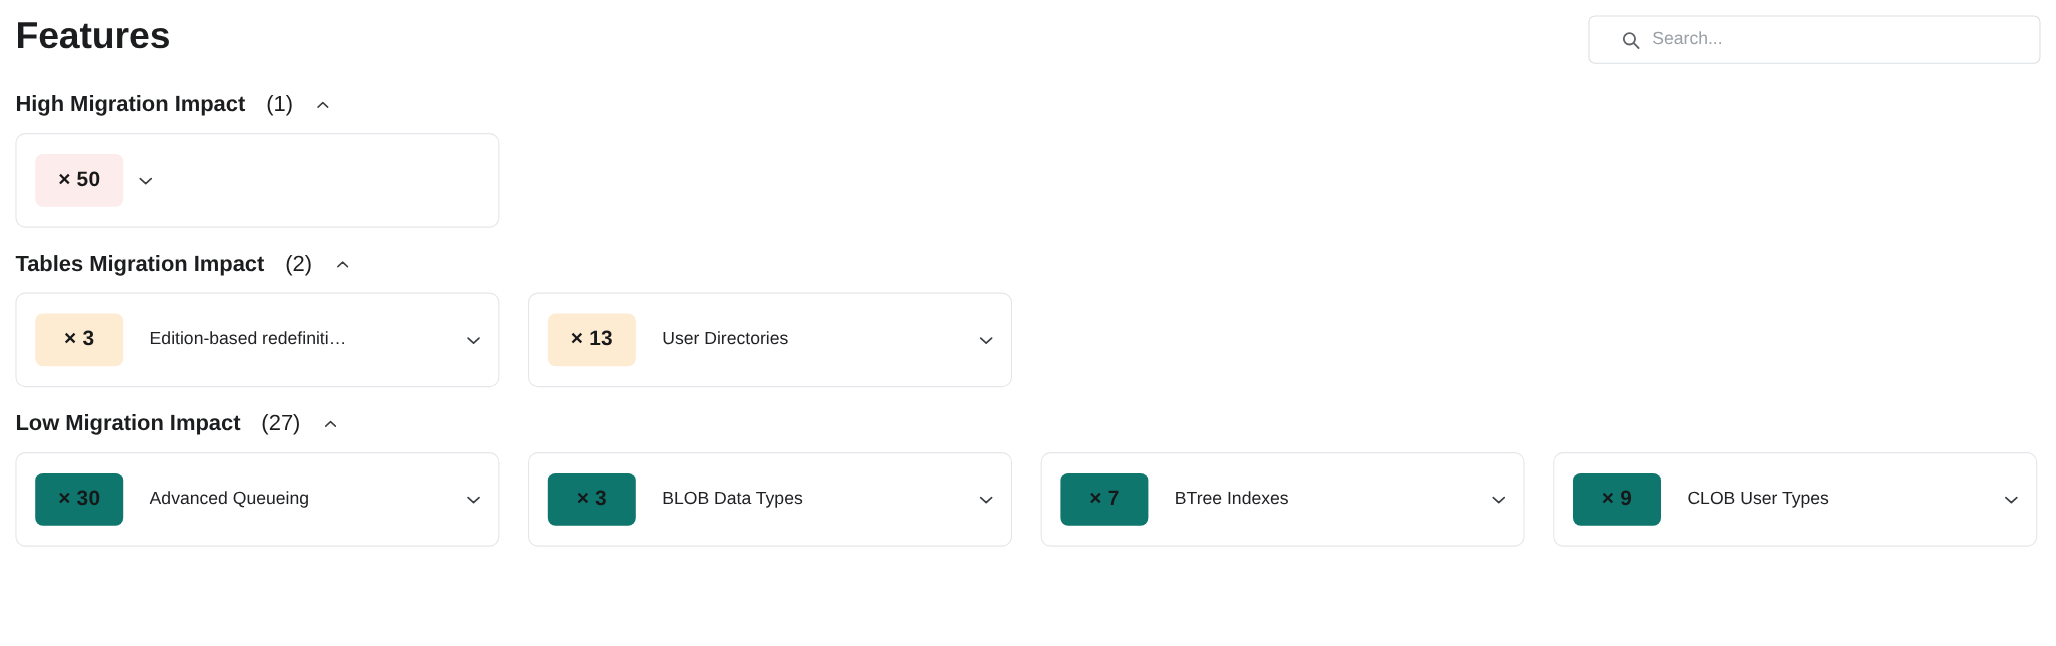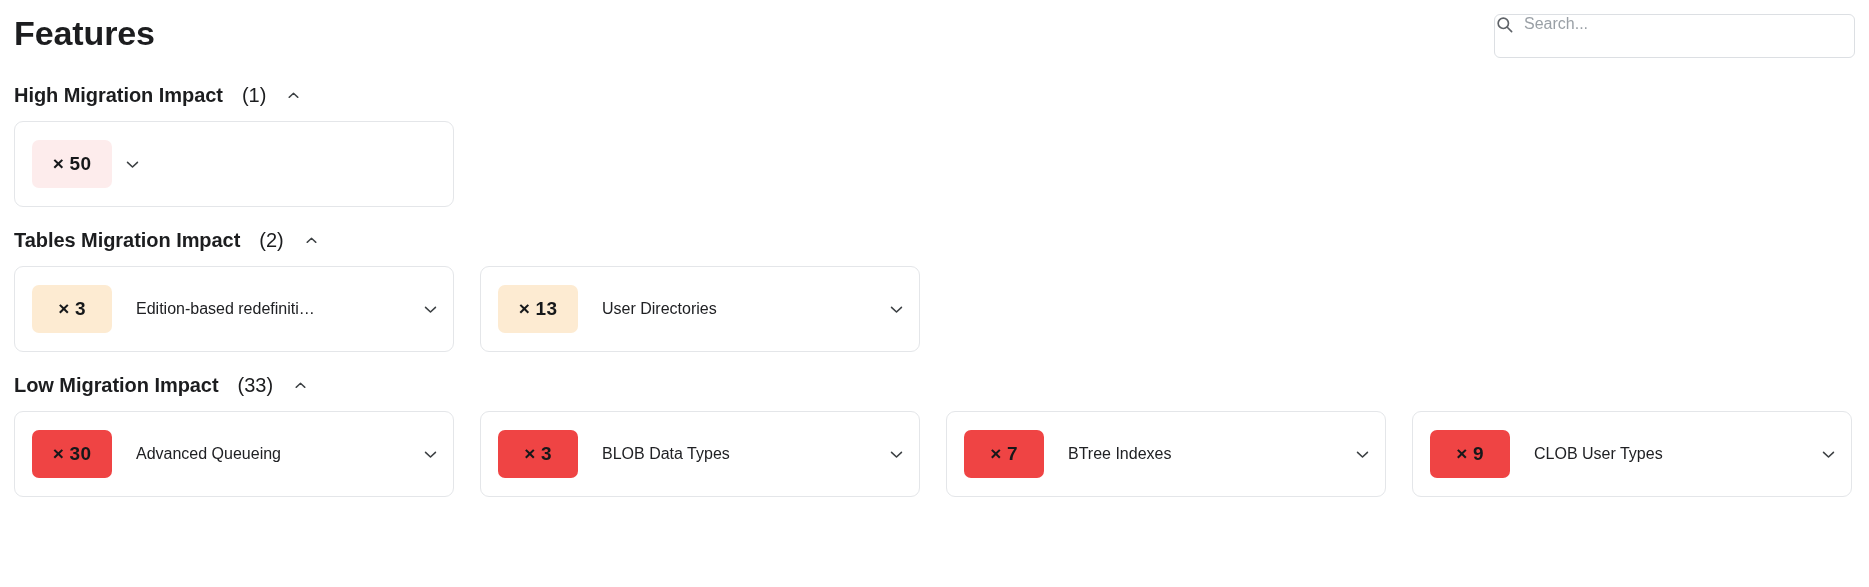--- a/index.html
+++ b/index.html
@@ -15,25 +15,25 @@
   
   .header-row {
     display: flex; align-items: flex-start; justify-content: space-between;
     padding-top: 16px;
   }
   .page-title {
     font-size: 34px; font-weight: 700; color: #1c1d1f;
     letter-spacing: -0.1px; line-height: 34px;
   }
   .search-wrap {
-    width: 361px; height: 44px;
+    width: 411px; height: 44px;
     border: 1px solid #dcdfe3; border-radius: 6px;
     background: #fff;
-    display: flex; align-items: flex-start; gap: 10px;
-    padding: 0 0;
+    display: flex; align-items: center; gap: 10px;
+    padding: 0 28px;
     margin-top: -2px;
   }
   .search-icon { flex: 0 0 auto; display: flex; align-items: center; color: #5f6368; }
   .search-input {
     flex: 1 1 auto; border: none; outline: none; background: transparent;
     font-family: "Liberation Sans", sans-serif;
     font-size: 16px; color: #202124;
   }
   .search-input::placeholder { color: #9aa0a6; }
 
@@ -65,21 +65,21 @@
   .badge {
     flex: 0 0 auto;
     min-width: 80px; height: 48px;
     border-radius: 7px;
     display: flex; align-items: center; justify-content: center;
     font-size: 19px; font-weight: 700; color: #16181a;
     padding: 0 12px; letter-spacing: 0.2px;
   }
   .badge.high   { background: #fdecec; }
   .badge.medium { background: #fdebd2; }
-  .badge.low    { background: #ef4444; }
+  .badge.low    { background: #0f766e; }
 
   .card-label {
     flex: 1 1 auto;
     margin-left: 24px;
     font-size: 16px; color: #202124;
     white-space: nowrap; overflow: hidden; text-overflow: ellipsis;
   }
   .chev-down {
     flex: 0 0 auto; display: flex; align-items: center;
     color: #3c4043; margin-left: 12px;
@@ -153,21 +153,21 @@
               <svg width="17" height="17" viewBox="0 0 24 24" fill="none" stroke="currentColor" stroke-width="2.2" stroke-linecap="round" stroke-linejoin="round">
                 <polyline points="5,9 12,15.5 19,9"></polyline>
               </svg>
             </span>
           </div>
         </div>
       </div>
       <div class="section">
         <div class="section-head">
           <span class="section-title">Low Migration Impact</span>
-          <span class="section-count">(33)</span>
+          <span class="section-count">(27)</span>
           <span class="chev-up">
             <svg width="15" height="15" viewBox="0 0 24 24" fill="none" stroke="currentColor" stroke-width="2.2" stroke-linecap="round" stroke-linejoin="round">
               <polyline points="5,15 12,8.5 19,15"></polyline>
             </svg>
           </span>
         </div>
         <div class="cards">
           <div class="card">
             <span class="badge low">× 30</span>
             <span class="card-label">Advanced Queueing</span>

